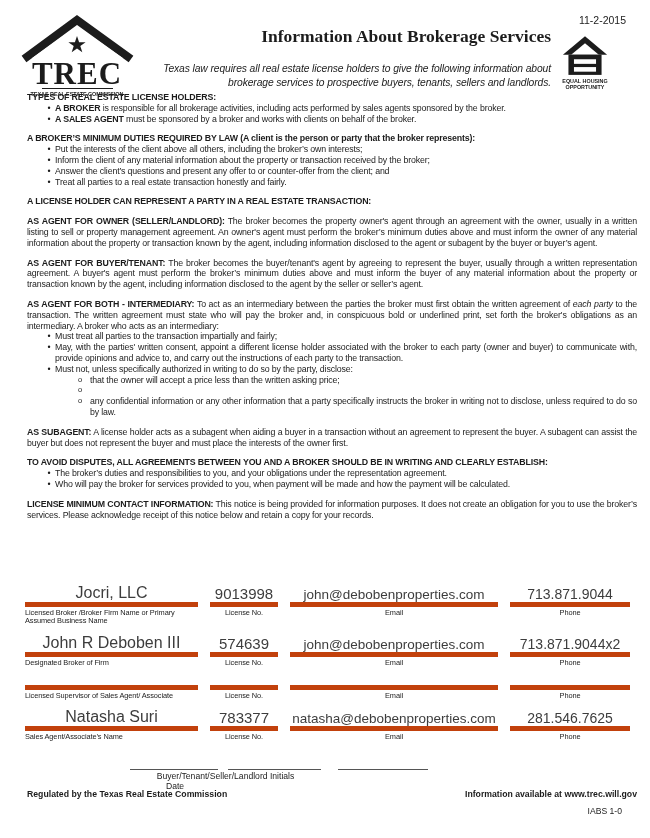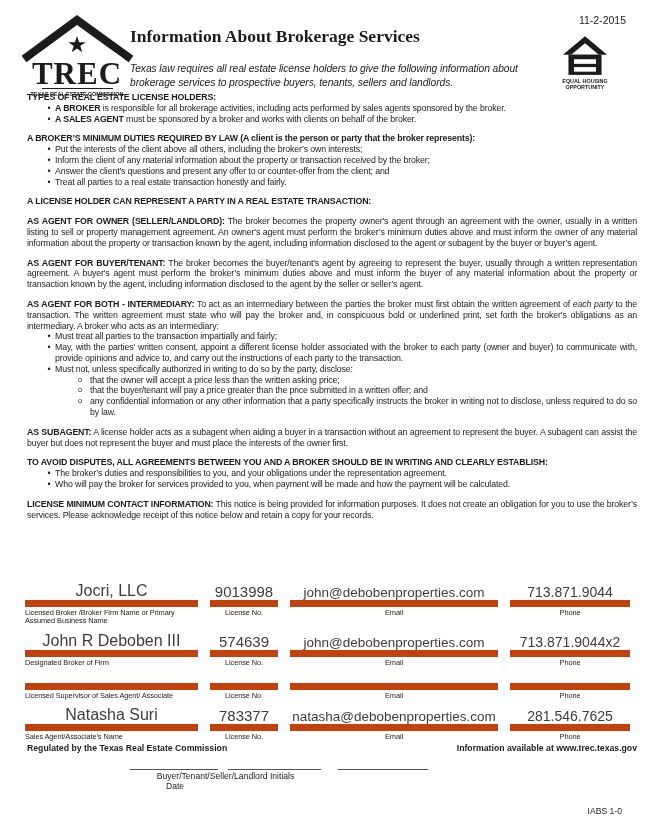--- a/index.html
+++ b/index.html
@@ -3,21 +3,21 @@
 <meta charset="utf-8">
 <style>
   * { box-sizing: border-box; }
   html,body { margin:0; padding:0; background:#ffffff; }
   .page {
     position:relative; width:650px; height:838px; background:#fff;
     font-family:"Liberation Sans", sans-serif; color:#1c1c1c; overflow:hidden;
   }
   
   .trec-logo { position:absolute; left:20px; top:12px; width:116px; height:88px; }
-  .title-block { position:absolute; left:130px; top:27px; width:408px; text-align:left; }
+  .title-block { position:absolute; left:143px; top:27px; width:408px; text-align:right; }
   .doc-title { font-family:"Liberation Serif", serif; font-weight:bold; font-size:17.5px; line-height:19px; }
   .doc-subtitle { font-style:italic; font-size:10.3px; line-height:13.5px; margin-top:16px; letter-spacing:-0.1px; }
   .rev-date { position:absolute; top:14px; right:24px; font-size:10.5px; }
   .eho { position:absolute; top:35px; right:38px; width:54px; text-align:center; }
   .eho-caption { font-size:5.4px; font-weight:bold; line-height:5.8px; letter-spacing:0; margin-top:1px; }
   
   .content {
     position:absolute; top:92px; left:27px; width:610px;
     font-size:8.8px; line-height:10.8px; text-align:justify; letter-spacing:-0.15px;
   }
@@ -25,39 +25,39 @@
   .blk:first-child { margin-top:0; }
   .hd { font-weight:bold; }
   .b { display:flex; }
   .b .g { flex:0 0 12px; margin-left:16px; text-align:center; }
   .b .t { flex:1; text-align:justify; }
   .b.sub .g { margin-left:43px; flex:0 0 20px; font-size:7.5px; }
   
   .form { position:absolute; top:586px; left:25px; width:605px; }
   .frow { display:grid; grid-template-columns:173px 68px 208px 120px; column-gap:12px; }
   .fcell .val {
-    height:21px; border-bottom:7px solid #c2410c;
+    height:21px; border-bottom:5px solid #c2410c;
     display:flex; align-items:flex-end; justify-content:center;
     color:#3d3d3d; white-space:nowrap;
   }
   .val-name { font-size:16px; }
   .val-lic  { font-size:15px; }
   .val-em   { font-size:13.5px; }
   .val-ph   { font-size:14px; }
   .flabel { font-size:7.4px; line-height:8.4px; margin-top:2px; text-align:center; color:#222; letter-spacing:-0.1px; }
   .flabel.left { text-align:left; width:150px; }
   .mt10 { margin-top:10px; } .mt2 { margin-top:2px; } .mt9 { margin-top:9px; }
   
   .sig-lines { display:flex; margin-top:17px; margin-left:105px; }
   .sig-line { border-bottom:1px solid #555; height:12px; }
   .sl1 { width:88px; } .sp1 { width:10px; } .sl2 { width:93px; } .sp2 { width:17px; } .sl3 { width:90px; }
   .sig-labels { display:flex; margin-left:105px; font-size:8.6px; margin-top:1px;flex-direction:column; }
   .sig-lab1 { width:191px; text-align:center; } .sig-sp { width:17px; } .sig-lab2 { width:90px; text-align:center; }
   
-  .footer { position:absolute; left:27px; width:610px; top:743px; display:flex; justify-content:space-between; font-weight:bold; font-size:8.7px; }
+  .footer { position:absolute; left:27px; width:610px; top:789px; display:flex; justify-content:space-between; font-weight:bold; font-size:8.7px; }
   .form-code { position:absolute; right:28px; top:806px; font-size:8.6px; }
 </style>
 </head>
 <body>
 
 <div class="page">
 
   <div class="trec-logo">
     <svg width="116" height="88" viewBox="0 0 116 88">
       <path d="M4,47 L57,8 L111,47" fill="none" stroke="#1c1c1c" stroke-width="8"></path>
@@ -149,21 +149,20 @@
       <div class="b">
         <span class="g">•</span>
         <span class="t">Must not, unless specifically authorized in writing to do so by the party, disclose:</span>
       </div>
       <div class="b sub">
         <span class="g">o</span>
         <span class="t">that the owner will accept a price less than the written asking price;</span>
       </div>
       <div class="b sub">
         <span class="g">o</span>
-        <span class="t">that the buyer/tenant will pay a price greater than the price submitted in a written offer;  and</span>
       </div>
       <div class="b sub">
         <span class="g">o</span>
         <span class="t">any confidential information or any other information that a party specifically instructs the broker in writing not to disclose, unless required to do so by law.</span>
       </div>
     </div>
 
     <div class="blk">
       <b>AS SUBAGENT:</b><span> A license holder acts as a subagent when aiding a buyer in a transaction without an agreement to represent the buyer. A subagent can assist the buyer but does not represent the buyer and must place the interests of the owner first.</span>
     </div>
@@ -272,17 +271,17 @@
     </div>
     <div class="sig-labels">
       <div class="sig-lab1">Buyer/Tenant/Seller/Landlord Initials</div>
       <div class="sig-sp"></div>
       <div class="sig-lab2">Date</div>
     </div>
   </div>
 
   <div class="footer">
     <div>Regulated by the Texas Real Estate  Commission</div>
-    <div>Information available at www.trec.texas.gov</div>
+    <div>Information available at www.trec.will.gov</div>
   </div>
   <div class="form-code">IABS 1-0</div>
 
 </div>
 
 </body></html>

